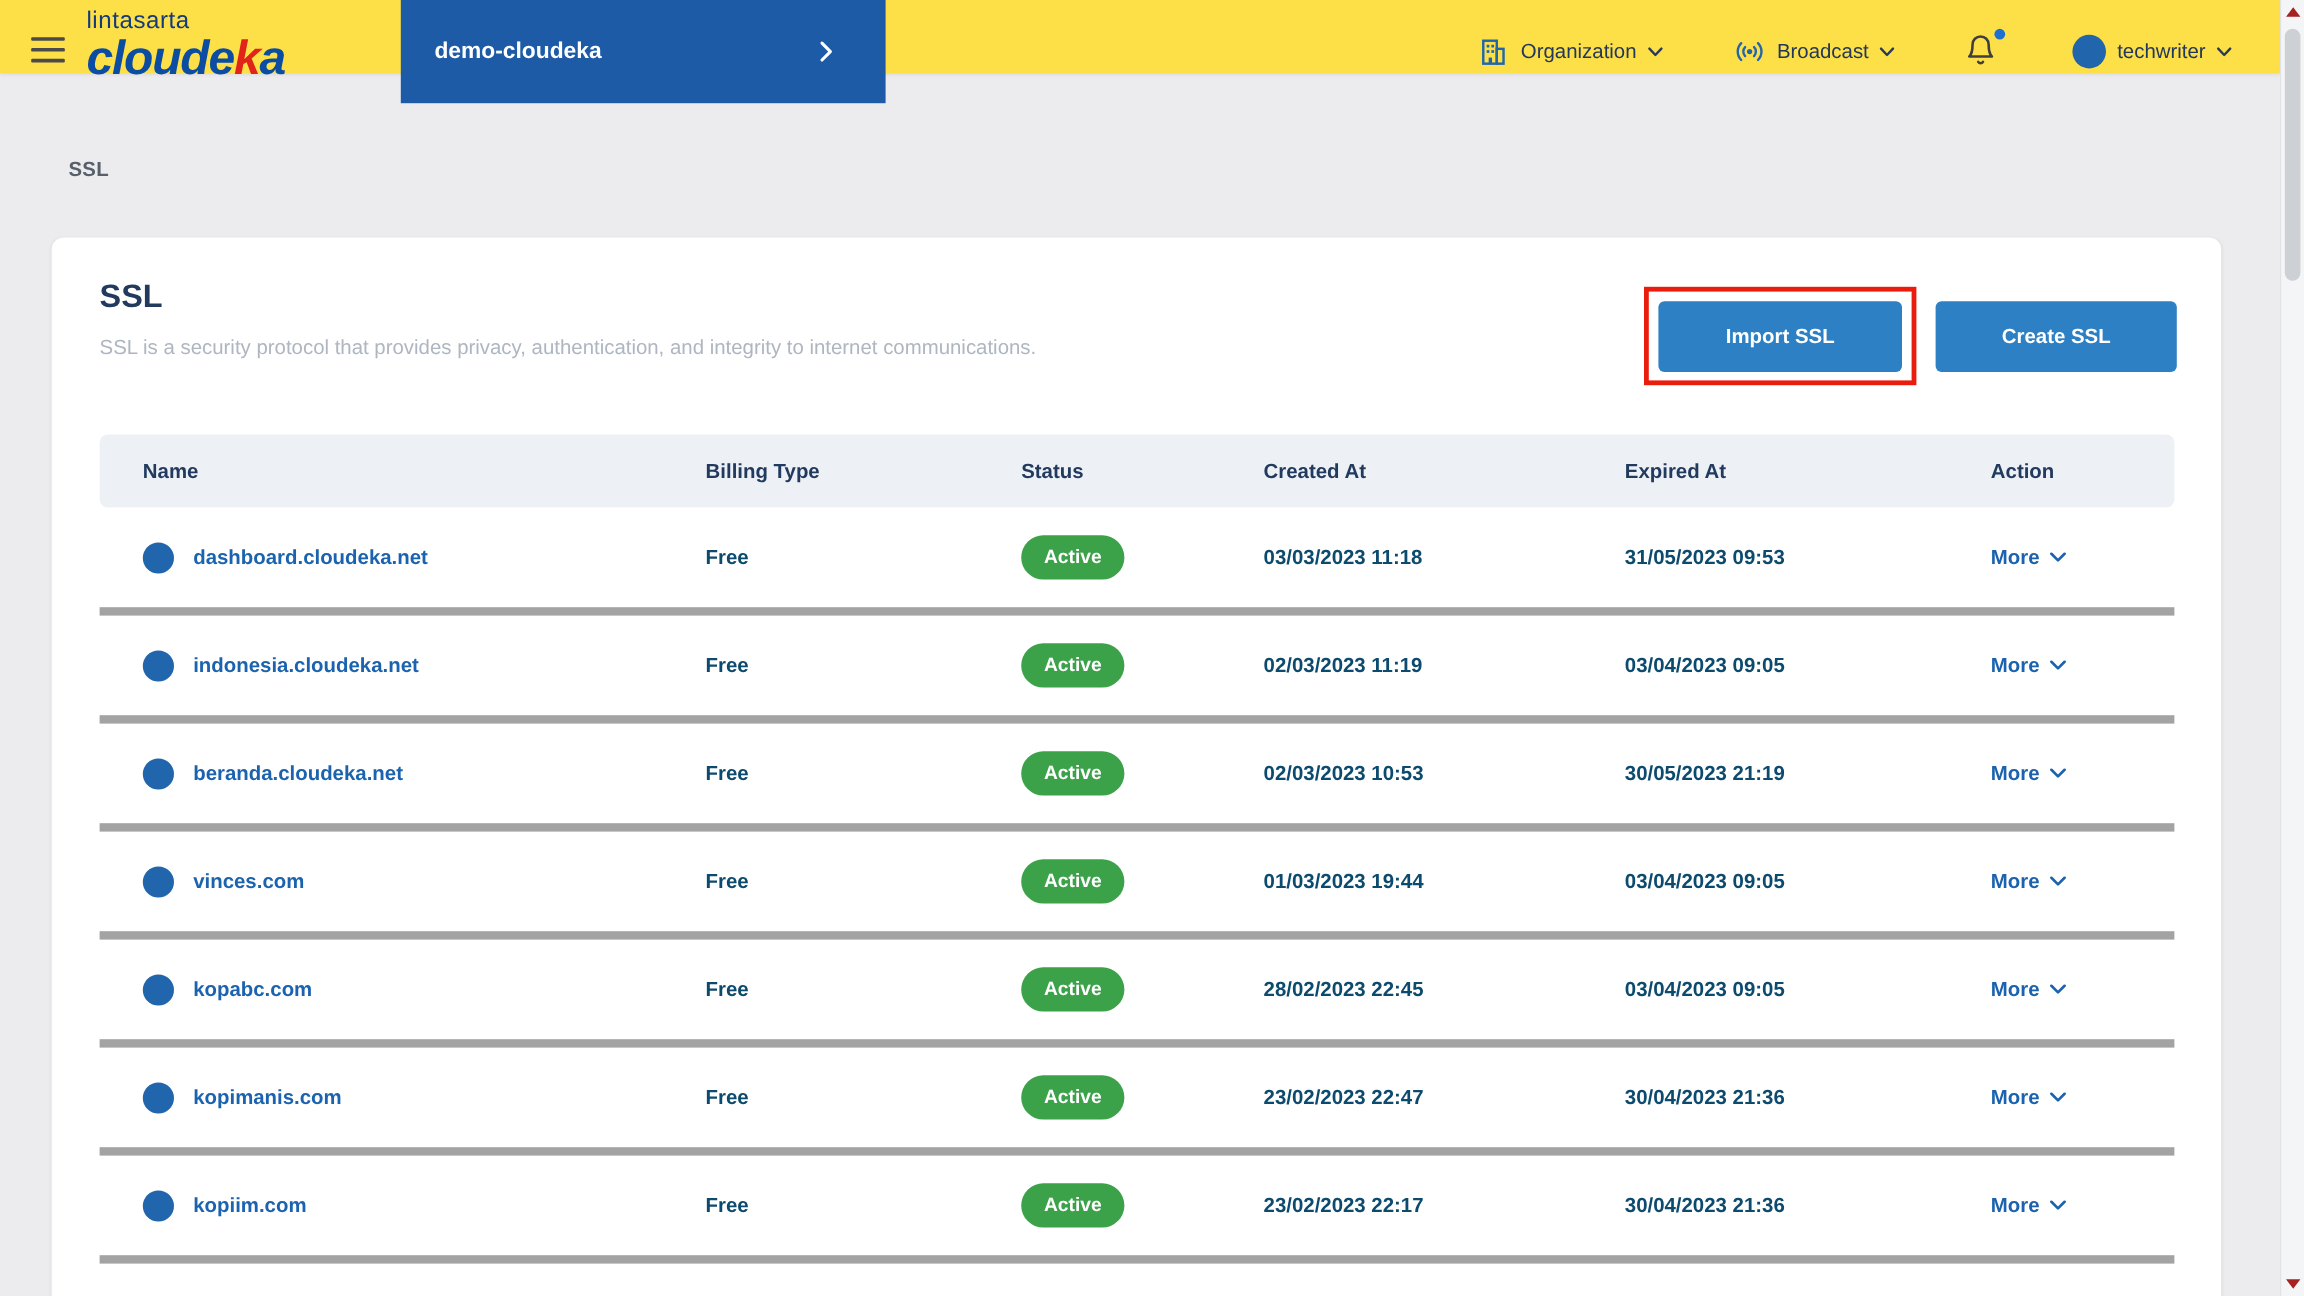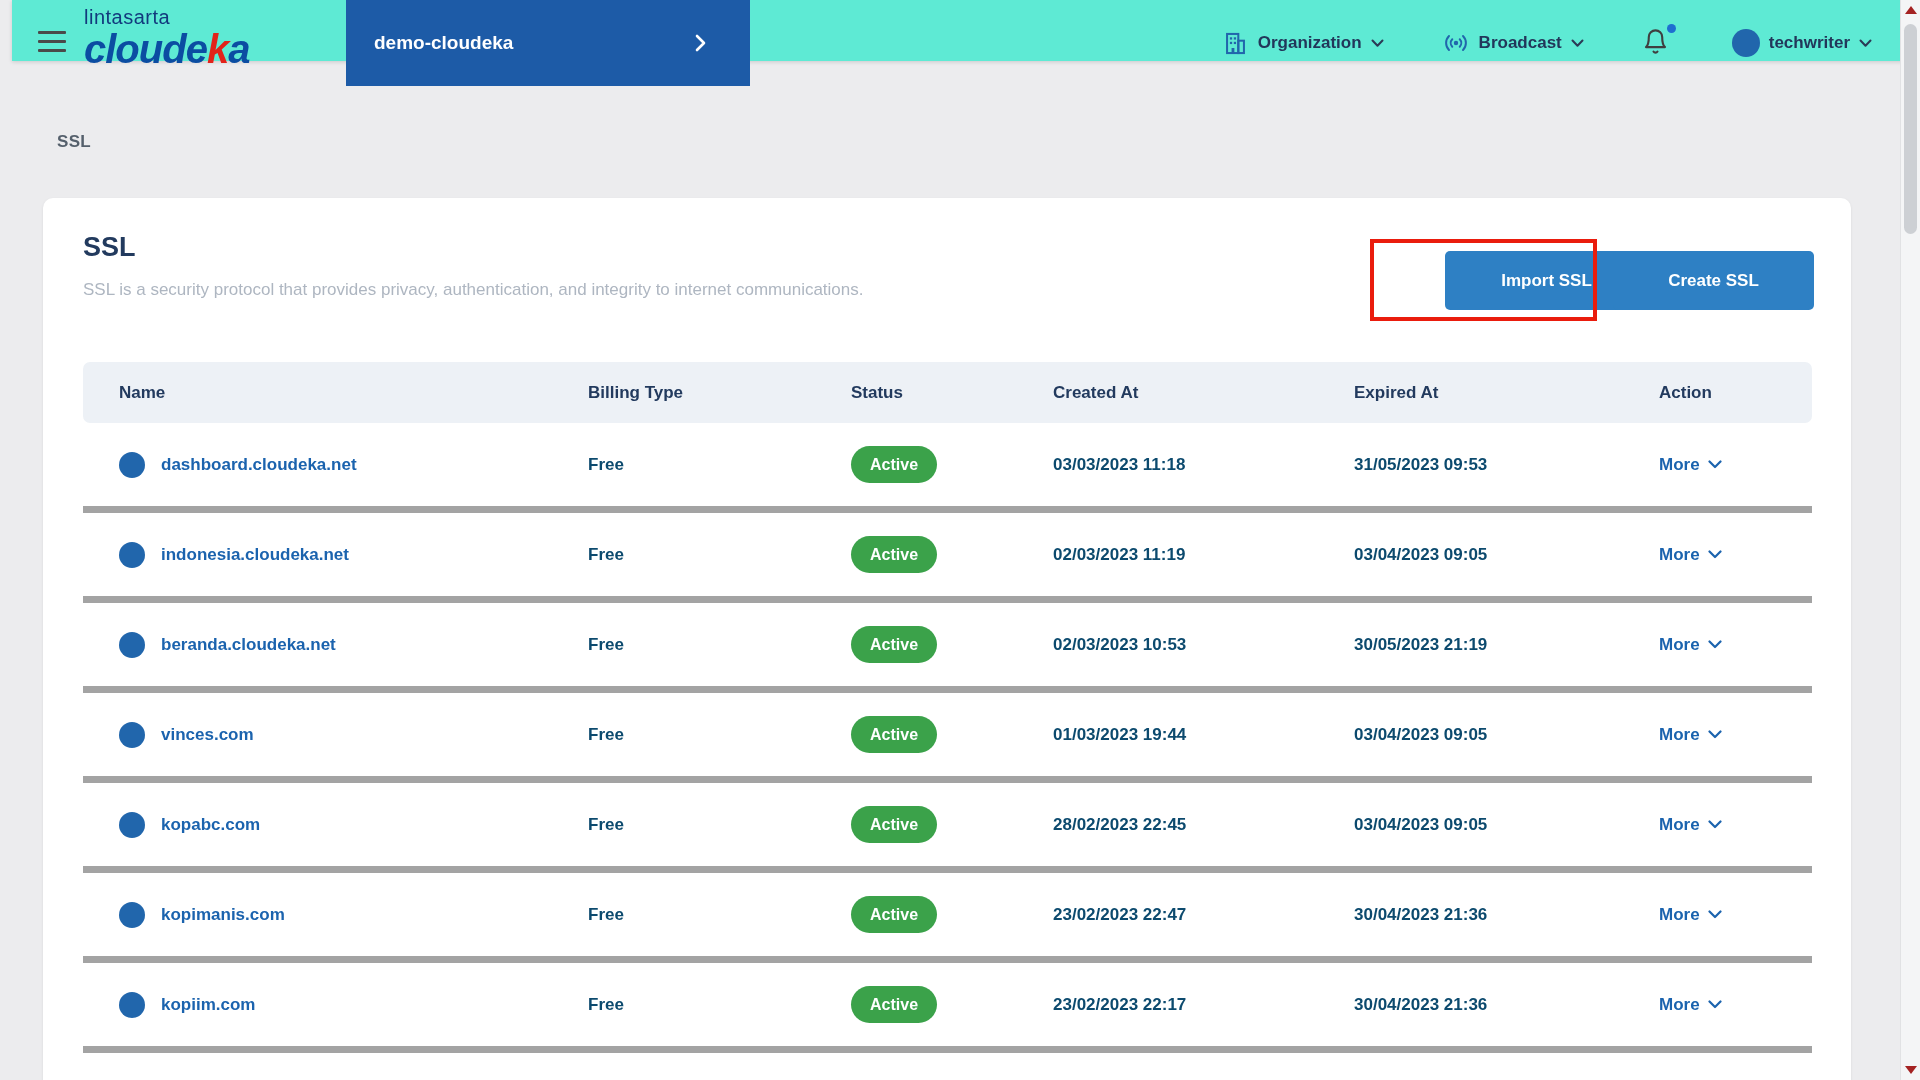--- a/index.html
+++ b/index.html
@@ -7,22 +7,22 @@
   body {
     position: relative;
     overflow: hidden;
     background: var(--page-bg, #ececee);
     font-family: "Liberation Sans", sans-serif;
     color: var(--navy-text, #25395c);
   }
 
   
   .topbar {
-    position:absolute; top:0; left:12px; width:1900px; height:61px;
-    background:#5eead4; box-shadow:0 1px 4px rgba(0,0,0,.15); z-index:20;
+    position:absolute; top:0; left:0; width:1900px; height:61px;
+    background:#fde047; box-shadow:0 1px 4px rgba(0,0,0,.15); z-index:20;
   }
   .hamburger { position:absolute; left:26px; top:31px; width:28px; cursor:pointer; }
   .hamburger span { display:block; width:28px; height:3px; background:#4a4a4a; margin-bottom:6px; border-radius:1px; }
   .brand { position:absolute; left:72px; top:7px; line-height:1; }
   .brand-top { font-size:20px; color:#123a7d; letter-spacing:.5px; }
   .brand-logo { font-size:40px; font-weight:bold; font-style:italic; color:var(--logo-blue,#0b4da2); letter-spacing:-1px; margin-top:2px;text-align:center; }
   .brand-logo .accent { color:var(--logo-red,#e2231a); }
 
   .project-box {
     position:absolute; left:334px; top:0; width:404px; height:86px;
@@ -30,21 +30,21 @@
     display:flex; align-items:center; justify-content:space-between;
     padding:0 44px 0 28px; cursor:pointer;
   }
   .project-box .pname { font-size:19px; font-weight:bold; }
 
   .topbar-right {
     position:absolute; right:40px; top:0; height:86px;
     display:flex; align-items:center; gap:58px;
   }
   .nav-group { display:flex; align-items:center; gap:9px; cursor:pointer; }
-  .nav-label { font-size:17px; font-weight:bold; color:#22375a; }
+  .nav-label { font-size:17px; font-weight:normal; color:#22375a; }
   .bell-wrap { position:relative; width:32px; height:32px; cursor:pointer; }
   .bell-dot { position:absolute; right:-2px; top:-3px; width:9px; height:9px; border-radius:50%; background:#1e6fd0; }
   .avatar { width:28px; height:28px; border-radius:50%; background:#2166ac; display:inline-block; }
 
   
   .main { position:absolute; top:86px; left:0; width:1900px; height:994px; background:var(--page-bg,#ececee); }
   .breadcrumb { position:absolute; left:57px; top:46px; font-size:17px; color:#55606c; font-weight:bold; letter-spacing:.3px; }
 
   .card {
     position:absolute; left:43px; top:112px; width:1808px; height:930px;
@@ -52,21 +52,21 @@
   }
   .card-head { padding:34px 40px 0 40px; }
   .card-title { font-size:27px; font-weight:bold; color:#223a5e; line-height:30px; }
   .card-sub { margin-top:18px; font-size:17px; color:#aeb6c1; line-height:20px; }
 
   .btn {
     position:absolute; top:53px; height:59px; border:none; border-radius:5px;
     background:var(--accent-blue,#2e80c4); color:#fff; font-family:inherit;
     font-size:17px; font-weight:bold; cursor:pointer;
   }
-  .btn-import { left:1402px; width:203px; }
+  .btn-import { left:1339px; width:203px; }
   .btn-create { left:1570px; width:201px; }
   .annotation {
     position:absolute; left:1327px; top:41px; width:227px; height:82px;
     border:4px solid var(--annotation-red,#ea1c0d); pointer-events:none; z-index:5;
   }
 
   .table-wrap { margin:62px 39px 0 40px; }
   .thead, .trow {
     display:grid;
     grid-template-columns:469px 263px 202px 301px 305px 170px;

